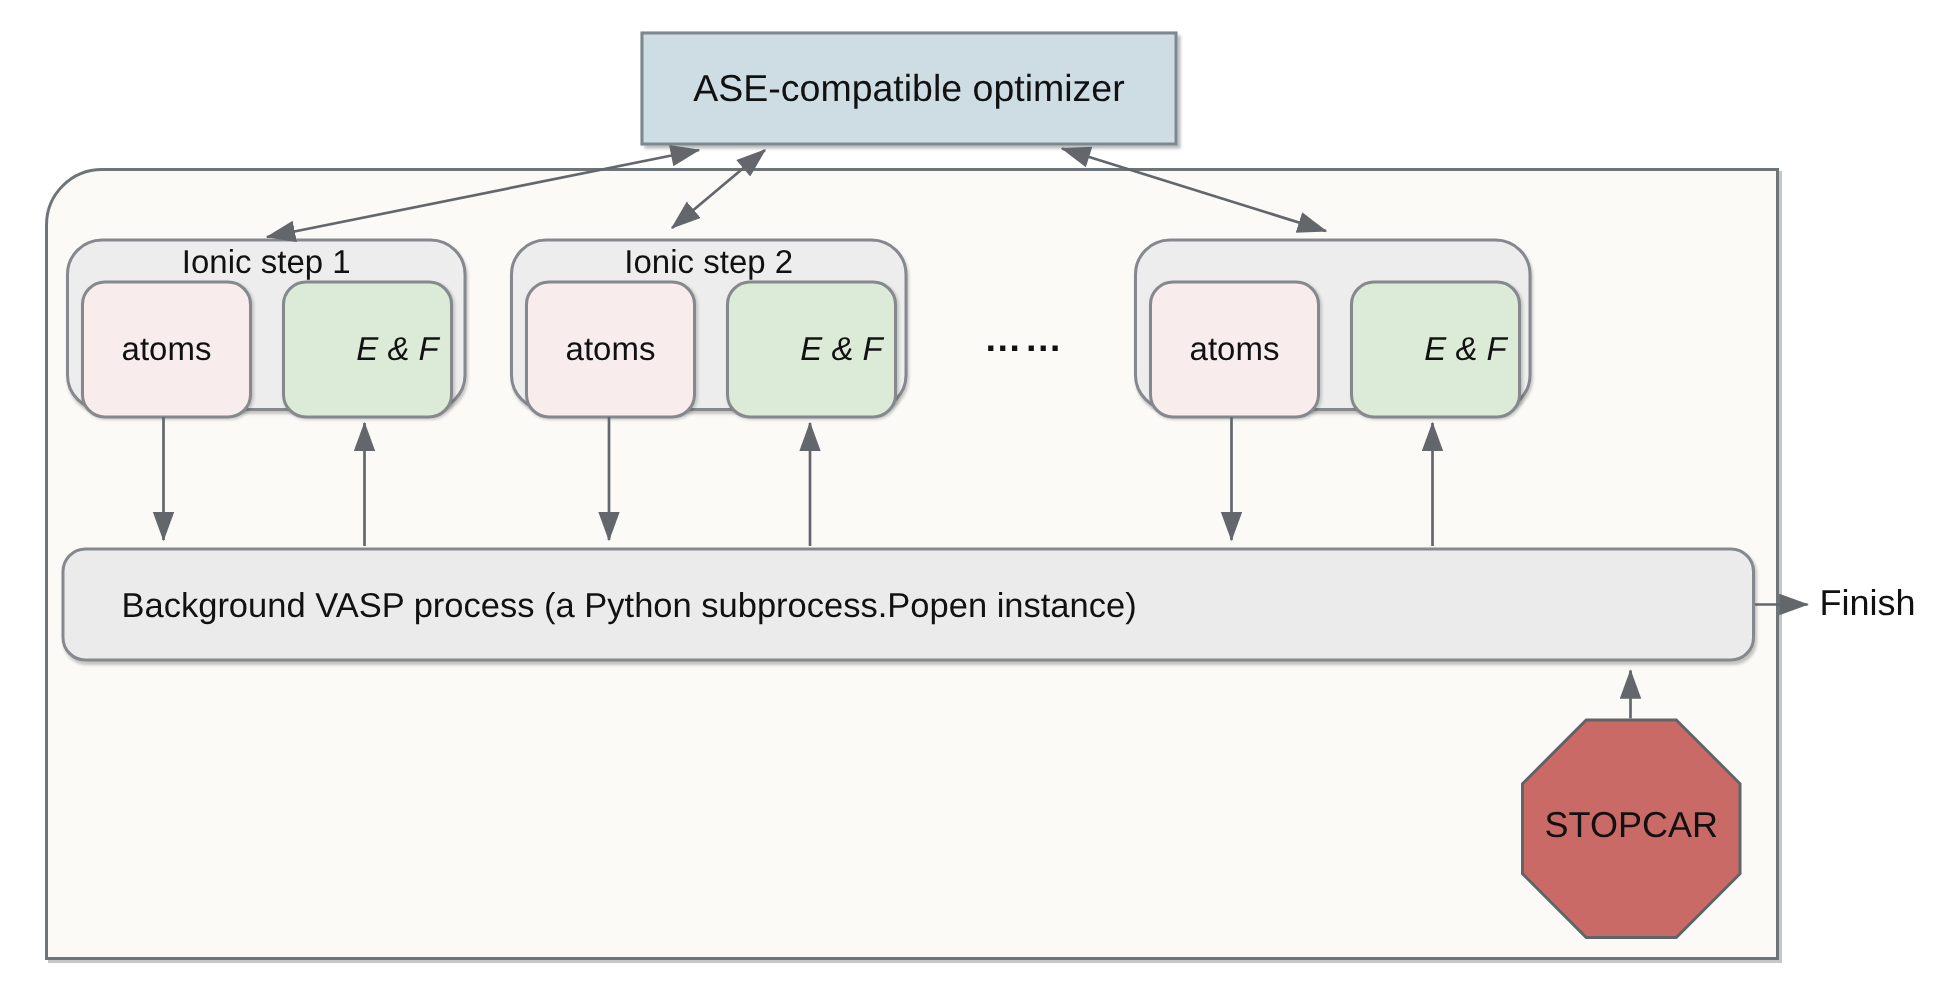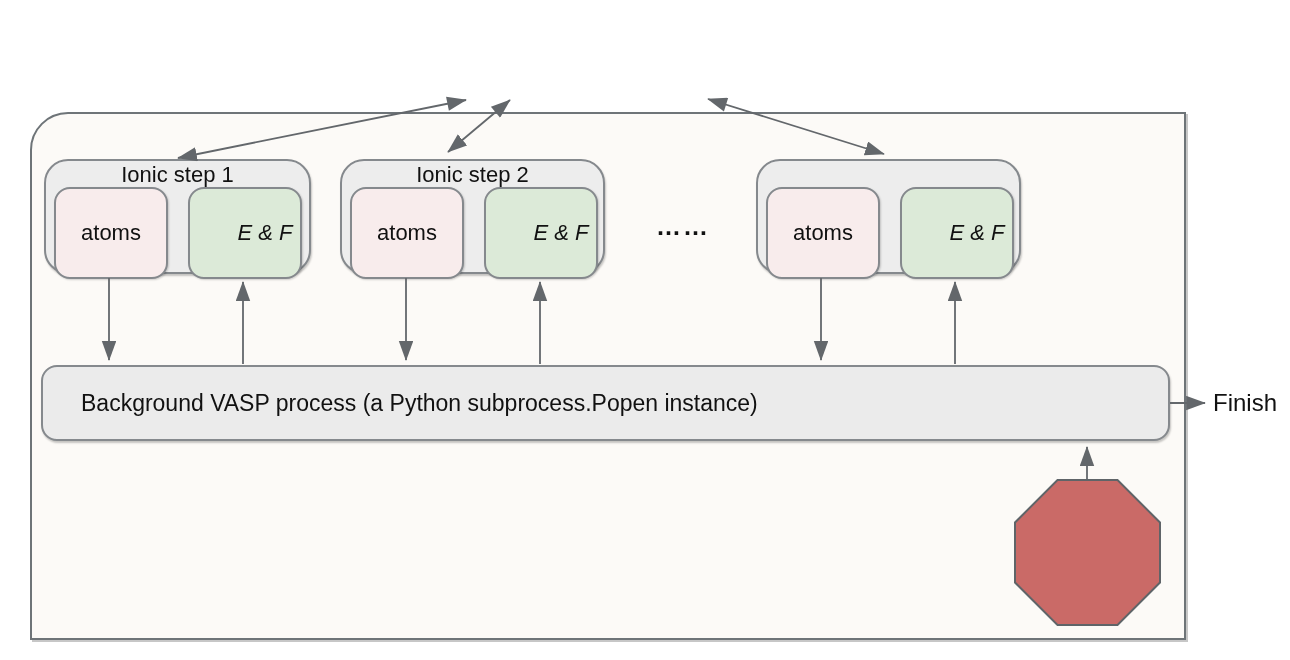--- a/index.html
+++ b/index.html
@@ -72,20 +72,23 @@
   }
 
   #arrows{position:absolute;left:0;top:0;width:1290px;height:660px;pointer-events:none;}
   #arrows line{stroke:var(--arrow);stroke-width:1.8;}
 </style>
 </head>
 <body>
 
 <div id="canvas">
 
+  <div id="optimizer" class="box">
+    <span>ASE-compatible optimizer</span>
+  </div>
 
   <div id="container" class="box"></div>
 
   <div id="step1" class="box step">
     <div class="step-title">Ionic step 1</div>
     <div class="box inner atoms">
       <span>atoms</span>
     </div>
     <div class="box inner ef">
       <span>E &amp; F</span>
@@ -113,20 +116,21 @@
     </div>
   </div>
 
   <div id="vaspbar" class="box">
     <span>Background VASP process (a Python subprocess.Popen instance)</span>
   </div>
 
   <svg id="stopcar-svg" width="149" height="149">
     <polygon points="44.5,2 104.5,2 147,44.5 147,104.5 104.5,147 44.5,147 2,104.5 2,44.5"></polygon>
   </svg>
+  <div id="stopcar-label">STOPCAR</div>
 
   <div id="finish">Finish</div>
 
   <svg id="arrows">
     <defs>
       <marker id="ah" orient="auto" markerWidth="13" markerHeight="10" refX="10.5" refY="4">
         <path d="M0,0 L11,4 L0,8 Z" fill="#63676b"></path>
       </marker>
       <marker id="ahr" orient="auto" markerWidth="13" markerHeight="10" refX="0.5" refY="4">
         <path d="M11,0 L0,4 L11,8 Z" fill="#63676b"></path>

